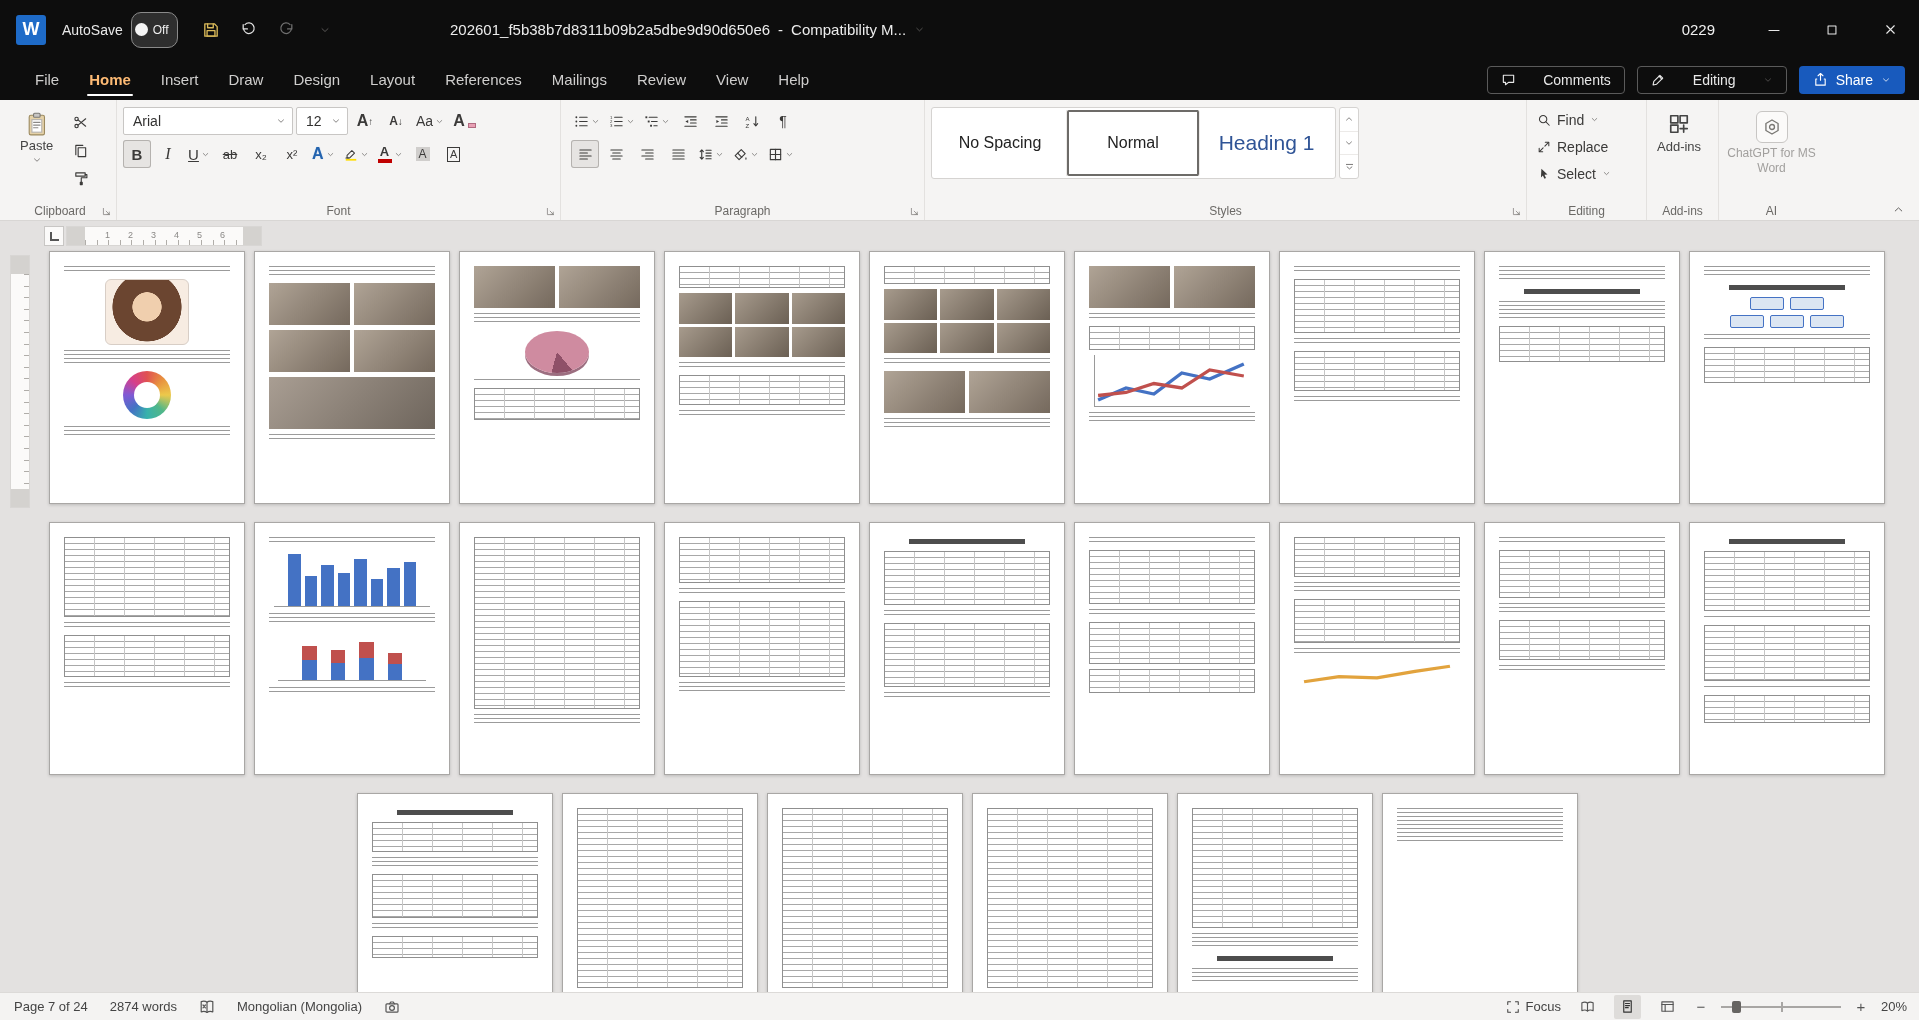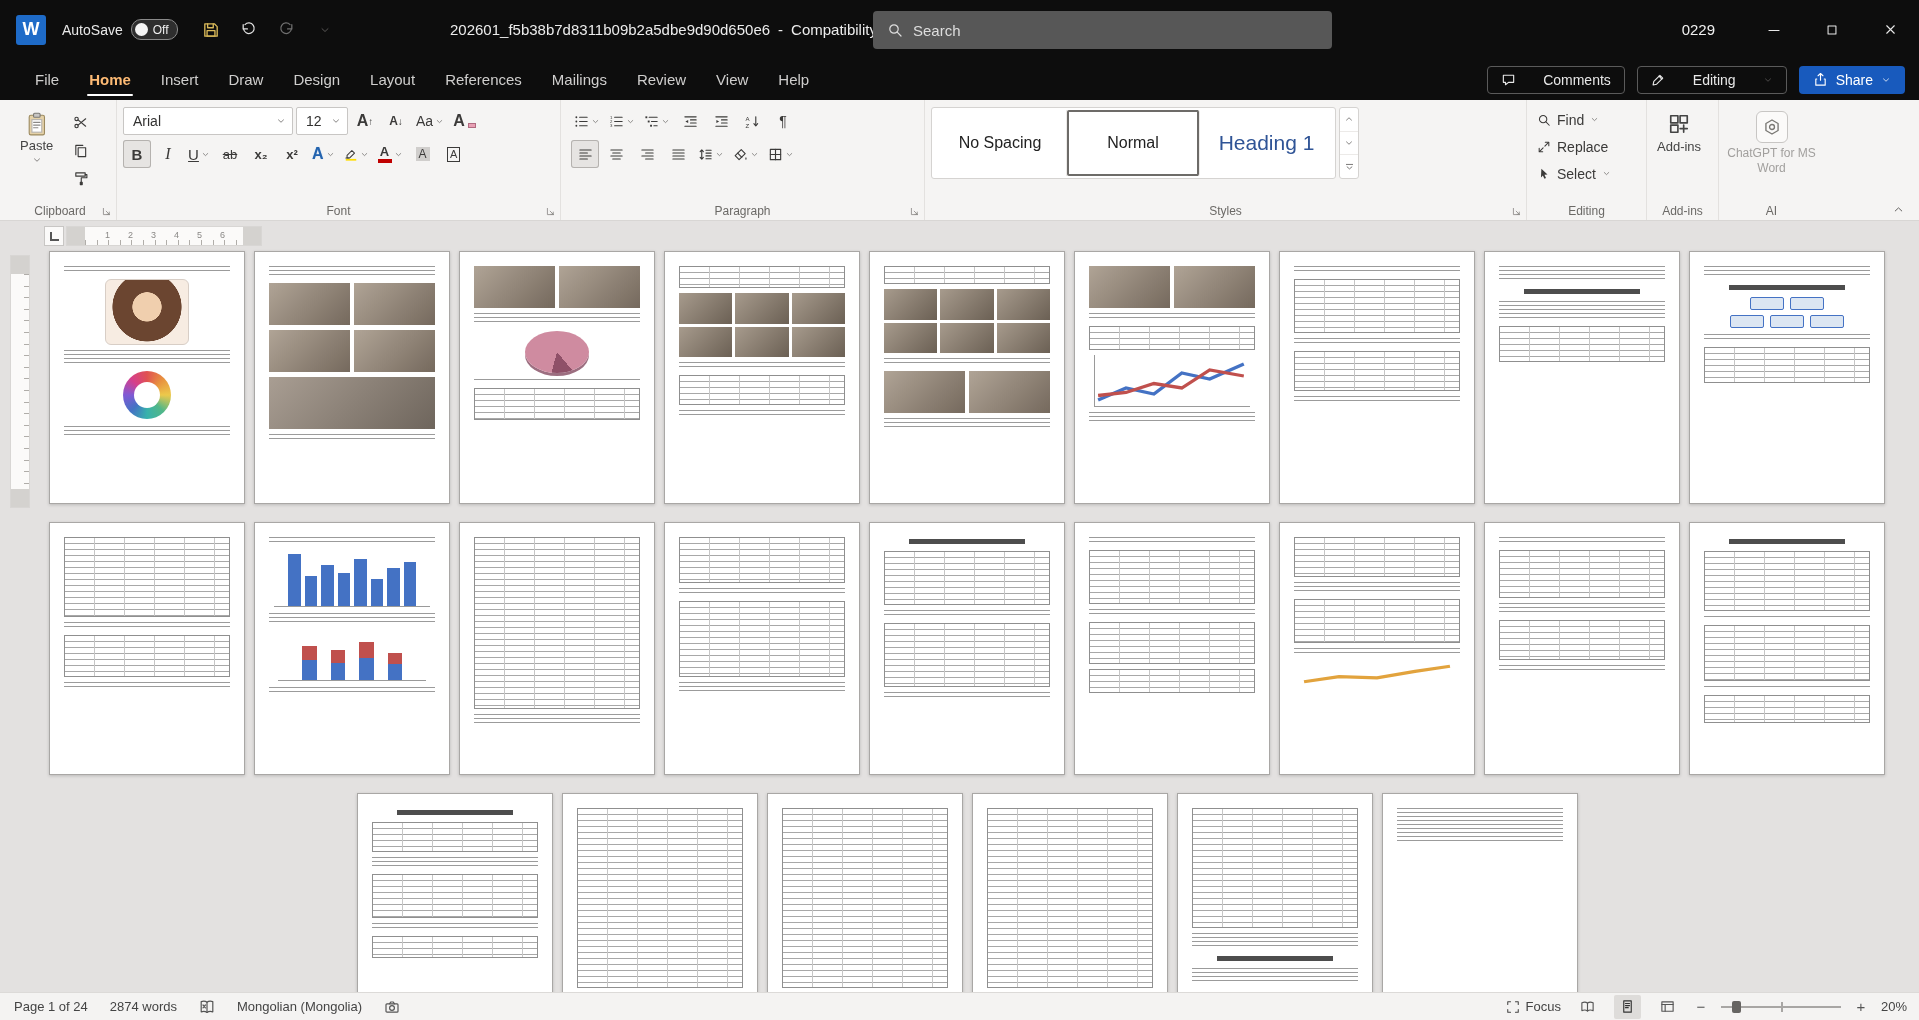--- a/index.html
+++ b/index.html
@@ -5,21 +5,21 @@
 *{margin:0;padding:0;box-sizing:border-box;}
 html,body{width:1919px;height:1020px;overflow:hidden;background:#000;font-family:"Liberation Sans",sans-serif;}
 #app{position:relative;width:1919px;height:1020px;background:#e3e1e0;}
 svg{display:block;}
 button{background:none;border:none;font-family:inherit;cursor:pointer;}
 
 
 .titlebar{position:absolute;top:0;left:0;right:0;height:59px;background:#0d0d0d;display:flex;align-items:center;color:#e8e8e8;}
 .word-logo{width:30px;height:30px;margin-left:16px;background:#1e6bc8;color:#fff;font-weight:bold;display:flex;align-items:center;justify-content:center;border-radius:3px;font-size:18px;flex:none;}
 .autosave{display:flex;align-items:center;gap:8px;margin-left:16px;font-size:14px;cursor:pointer;}
-.as-pill{display:flex;align-items:center;gap:5px;background:#2e2e2e;border:1px solid #8a8a8a;border-radius:10px;height:21px;padding:0 8px 0 3px;font-size:12px;color:#eee;}
+.as-pill{display:flex;align-items:center;gap:5px;background:#2e2e2e;border:1px solid #8a8a8a;border-radius:10px;height:36px;padding:0 8px 0 3px;font-size:12px;color:#eee;}
 .as-knob{width:13px;height:13px;border-radius:50%;background:#f5f5f5;}
 .tb-btn{width:38px;height:38px;display:flex;align-items:center;justify-content:center;color:#e0e0e0;border-radius:4px;flex:none;}
 .tb-btn.save{color:#d9b959;margin-left:14px;}
 .tb-btn.disabled{color:#6f6f6f;}
 .tb-title{position:absolute;left:450px;top:0;height:59px;display:flex;align-items:center;gap:8px;font-size:15px;color:#ececec;white-space:nowrap;cursor:pointer;}
 .tb-search{position:absolute;left:873px;top:11px;width:459px;height:38px;background:#575757;border-radius:4px;display:flex;align-items:center;gap:10px;padding:0 14px;color:#dedede;font-size:15px;cursor:text;}
 .tb-right{position:absolute;right:0;top:0;height:59px;display:flex;align-items:center;}
 .user-badge{font-size:15px;color:#f0f0f0;margin-right:30px;cursor:pointer;}
 .winbtn{width:58px;height:59px;display:flex;align-items:center;justify-content:center;color:#e8e8e8;}
 
@@ -55,21 +55,21 @@
 .frow{display:flex;align-items:center;gap:3px;margin-bottom:5px;}
 .fname{width:170px;}
 .fsize{width:52px;}
 .bigA{font-size:16px;font-weight:bold;}
 .bigA.sm{font-size:12px;}
 .tiny-arrow{font-size:10px;margin-left:-2px;color:#3b3a39;}
 .btn-b{font-weight:bold;font-size:15px;}
 .btn-i{font-family:"Liberation Serif",serif;font-style:italic;font-size:16px;}
 .btn-u{text-decoration:underline;font-size:15px;}
 .btn-strike{text-decoration:line-through;font-size:13px;}
-.btn-subsup{font-size:13px;font-weight:bold;}
+.btn-subsup{font-size:13px;}
 .fx-a{color:#2463ad;font-weight:bold;font-size:16px;text-shadow:0 0 1px #9ec3ef;}
 .color-stack{display:flex;flex-direction:column;align-items:center;line-height:1;}
 .color-stack .lt{font-size:13px;font-weight:bold;}
 .bar-red{width:14px;height:4px;background:var(--fontcolor-red,#c00000);margin-top:1px;}
 .enclose{border:1px solid #3b3a39;font-size:11px;padding:0 2px;line-height:13px;}
 .shadeA{background:#d0cecc;font-size:12px;padding:0 3px;line-height:14px;}
 .eraser{display:inline-block;width:8px;height:5px;background:#e8a0b4;border:1px solid #b06a80;margin-left:1px;margin-top:8px;}
 
 .g-paragraph{width:364px;}
 .prow-r{display:flex;align-items:center;gap:3px;margin-bottom:5px;padding-left:4px;}
@@ -213,29 +213,20 @@
       <span>202601_f5b38b7d8311b09b2a5dbe9d90d650e6</span>
       <span>-</span>
       <span>Compatibility M...</span>
       <span class="cv">
           <svg width="11" height="11" viewBox="0 0 16 16" fill="none" stroke="currentColor" stroke-width="1.2" stroke-linecap="round" stroke-linejoin="round">
             <path d="M4 6.2l4 3.8 4-3.8"></path>
           </svg>
         </span>
     </div>
 
-    <div class="tb-search">
-      <span>
-          <svg width="16" height="16" viewBox="0 0 16 16" fill="none" stroke="currentColor" stroke-width="1.2" stroke-linecap="round" stroke-linejoin="round">
-            <circle cx="7" cy="7" r="4.2"></circle>
-            <path d="M10.2 10.2L14 14"></path>
-          </svg>
-        </span>
-      <span>Search</span>
-    </div>
 
     <div class="tb-right">
       <span class="user-badge">0229</span>
       <button class="winbtn">
           <span>
             <svg width="16" height="16" viewBox="0 0 16 16" fill="none" stroke="currentColor" stroke-width="1.2" stroke-linecap="round" stroke-linejoin="round">
               <path d="M3 8.5h10"></path>
             </svg>
           </span>
         </button>
@@ -996,21 +987,21 @@
           <div class="page">
             <div class="blk blk-lines" style="height: 36px;"></div>
             <div class="blk blk-blank"></div>
           </div>
         </div>
     </div>
   </main>
 
   <footer class="statusbar">
     <div class="sb-left">
-      <span class="sb-item">Page 1 of 24</span>
+      <span class="sb-item">Page 7 of 24</span>
       <span class="sb-item">2874 words</span>
       <span class="sb-item sb-ic">
           <span>
             <svg width="16" height="16" viewBox="0 0 16 16" fill="none" stroke="currentColor" stroke-width="1.2" stroke-linecap="round" stroke-linejoin="round">
               <path d="M8 3.2C6.6 2.2 4 2.1 2.2 2.6v10.2C4 12.3 6.6 12.4 8 13.4c1.4-1 4-1.1 5.8-.6V2.6C12 2.1 9.4 2.2 8 3.2z"></path>
               <path d="M8 3.2v10.2"></path>
               <path d="M4 6l2.4 2.8M6.4 6L4 8.8"></path>
             </svg>
           </span>
         </span>

